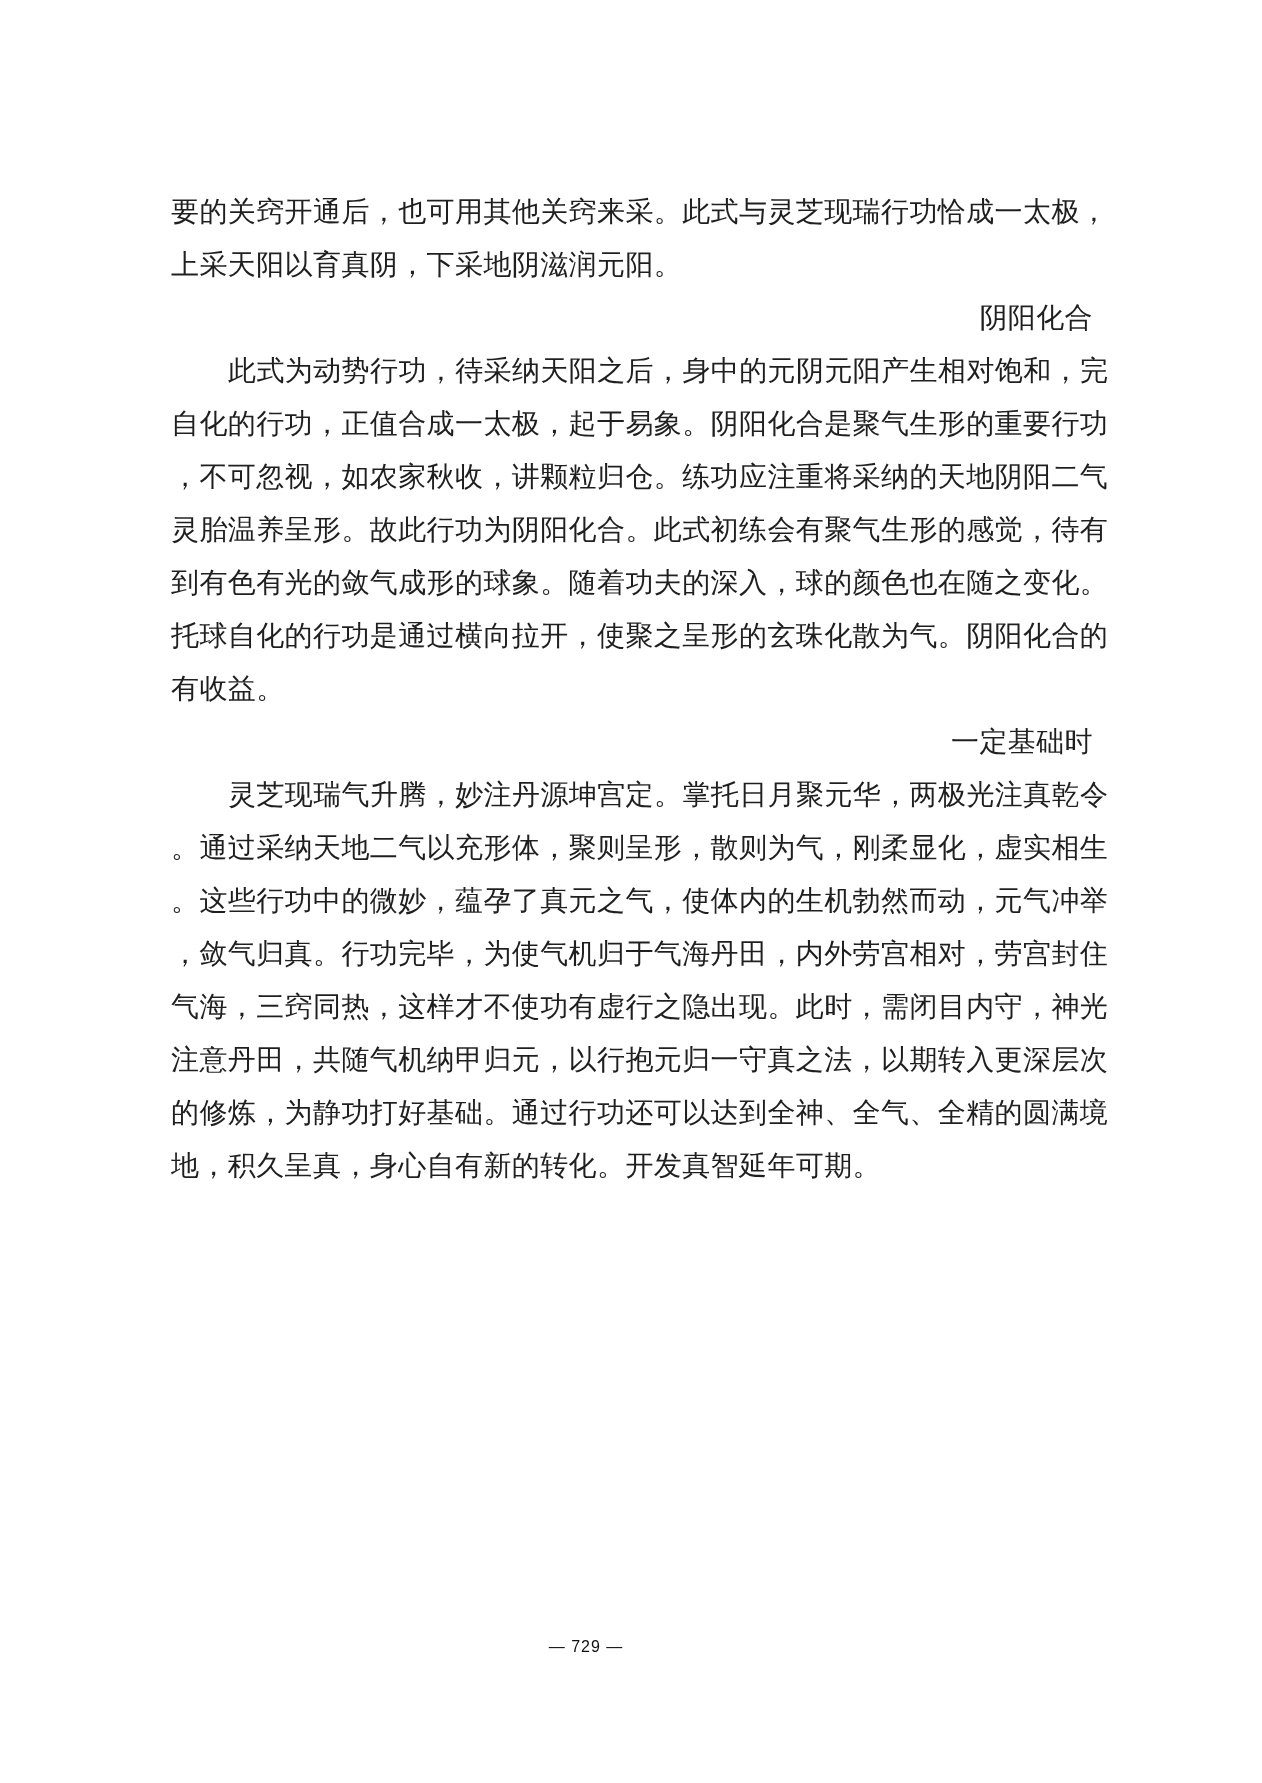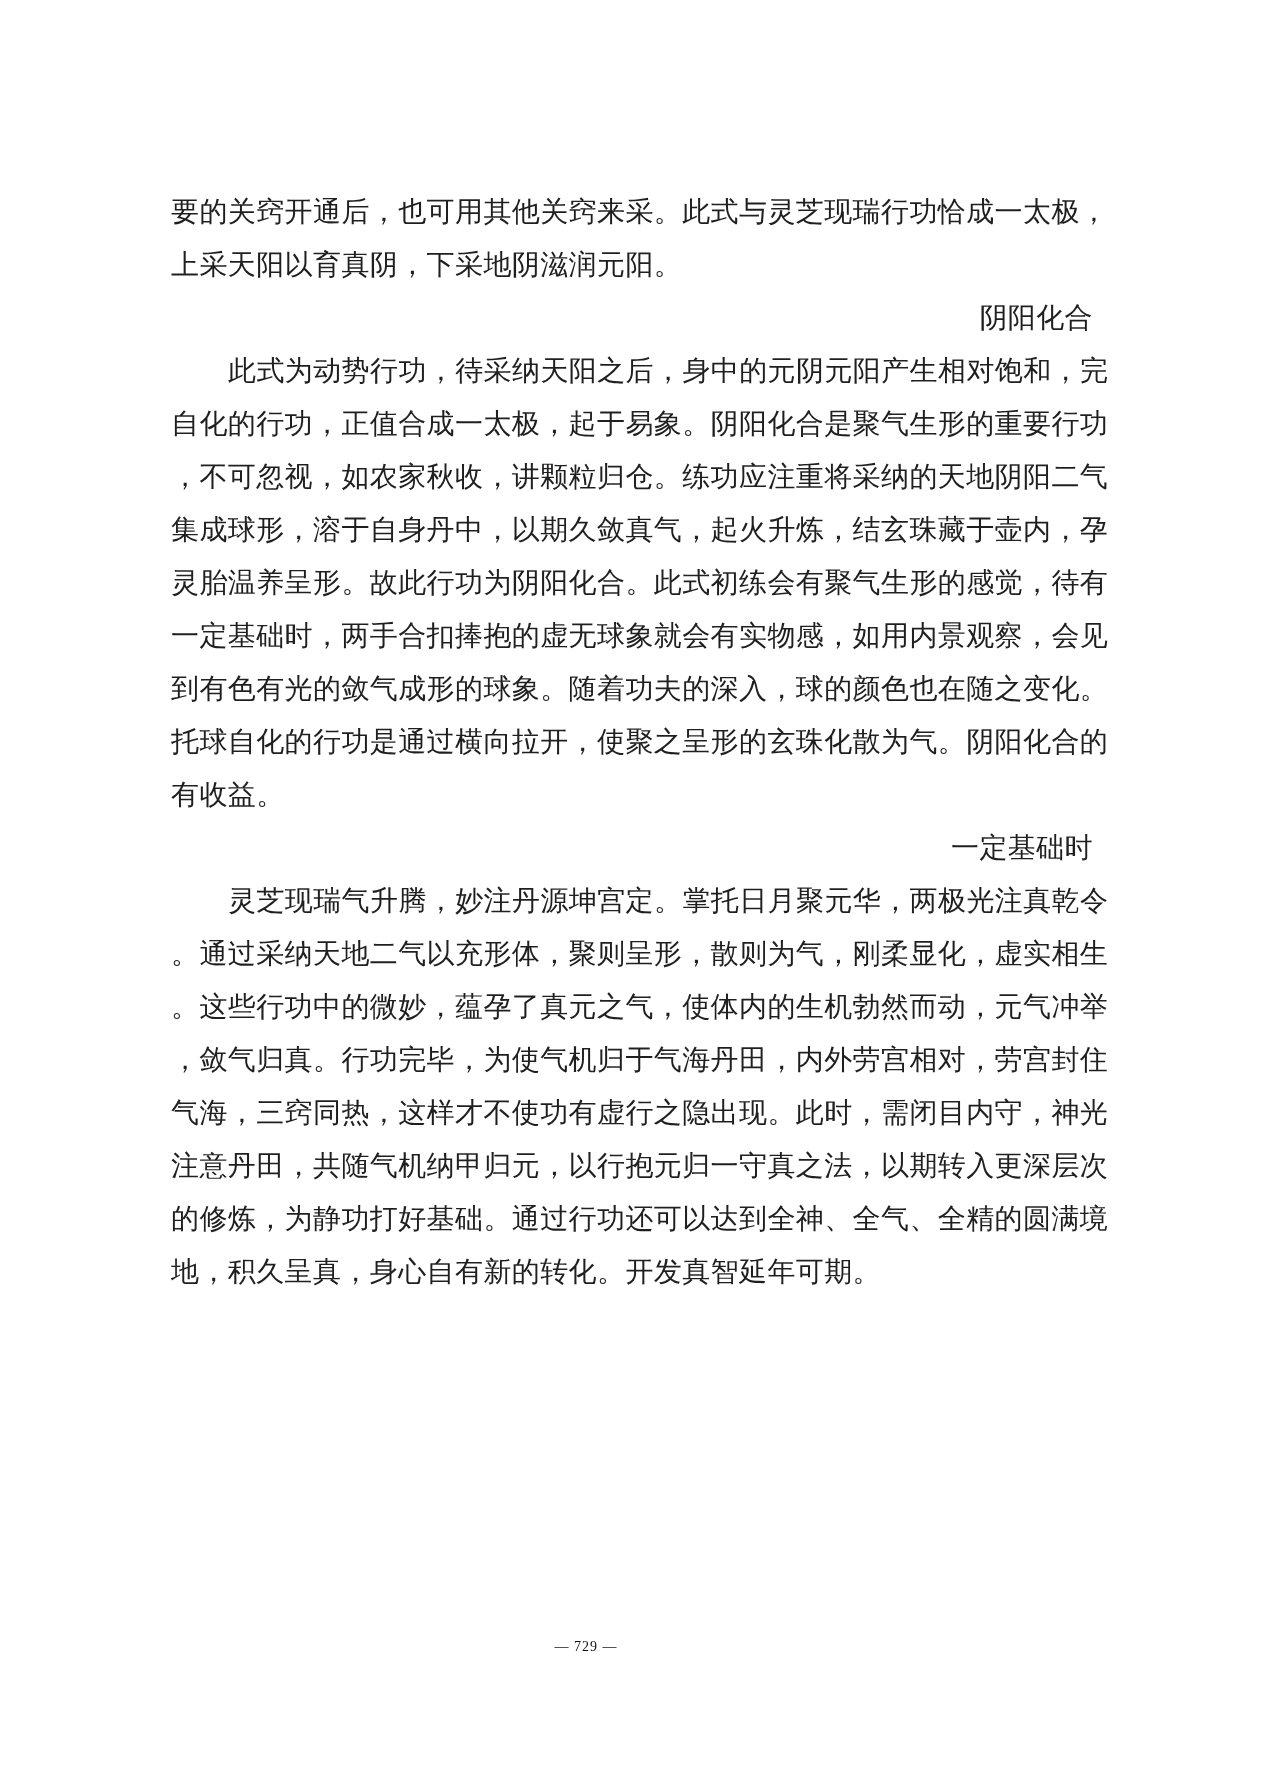--- a/index.html
+++ b/index.html
@@ -34,41 +34,39 @@
   .line.indent {
     padding-left: 57px;
     text-align: right;
   }
   .page-footer {
     position: absolute;
     left: 0;
     top: 1634px;
     width: 1172px;
     text-align: center;
-    font-family: Liberation Serif, serif;
-    font-size: 14px;
+    font-family: Liberation Sans, sans-serif;
+    font-size: 16px;
     line-height: 26px;
     color: #111111;
     letter-spacing: 1px;
   }
 </style>
 </head>
 <body>
 
 <div class="page">
   <main class="text-block" id="lines-container">
       <div class="line">要的关窍开通后，也可用其他关窍来采。此式与灵芝现瑞行功恰成一太极，</div>
       <div class="line">上采天阳以育真阴，下采地阴滋润元阳。</div>
       <div class="line indent">阴阳化合</div>
       <div class="line indent">此式为动势行功，待采纳天阳之后，身中的元阴元阳产生相对饱和，完</div>
       <div class="line">自化的行功，正值合成一太极，起于易象。阴阳化合是聚气生形的重要行功</div>
       <div class="line">，不可忽视，如农家秋收，讲颗粒归仓。练功应注重将采纳的天地阴阳二气</div>
-      <div class="line">集成球形，溶于自身丹中，以期久敛真气，起火升炼，结玄珠藏于壶内，孕</div>
       <div class="line">灵胎温养呈形。故此行功为阴阳化合。此式初练会有聚气生形的感觉，待有</div>
-      <div class="line">一定基础时，两手合扣捧抱的虚无球象就会有实物感，如用内景观察，会见</div>
       <div class="line">到有色有光的敛气成形的球象。随着功夫的深入，球的颜色也在随之变化。</div>
       <div class="line">托球自化的行功是通过横向拉开，使聚之呈形的玄珠化散为气。阴阳化合的</div>
       <div class="line">有收益。</div>
       <div class="line indent">一定基础时</div>
       <div class="line indent">灵芝现瑞气升腾，妙注丹源坤宫定。掌托日月聚元华，两极光注真乾令</div>
       <div class="line">。通过采纳天地二气以充形体，聚则呈形，散则为气，刚柔显化，虚实相生</div>
       <div class="line">。这些行功中的微妙，蕴孕了真元之气，使体内的生机勃然而动，元气冲举</div>
       <div class="line">，敛气归真。行功完毕，为使气机归于气海丹田，内外劳宫相对，劳宫封住</div>
       <div class="line">气海，三窍同热，这样才不使功有虚行之隐出现。此时，需闭目内守，神光</div>
       <div class="line">注意丹田，共随气机纳甲归元，以行抱元归一守真之法，以期转入更深层次</div>

